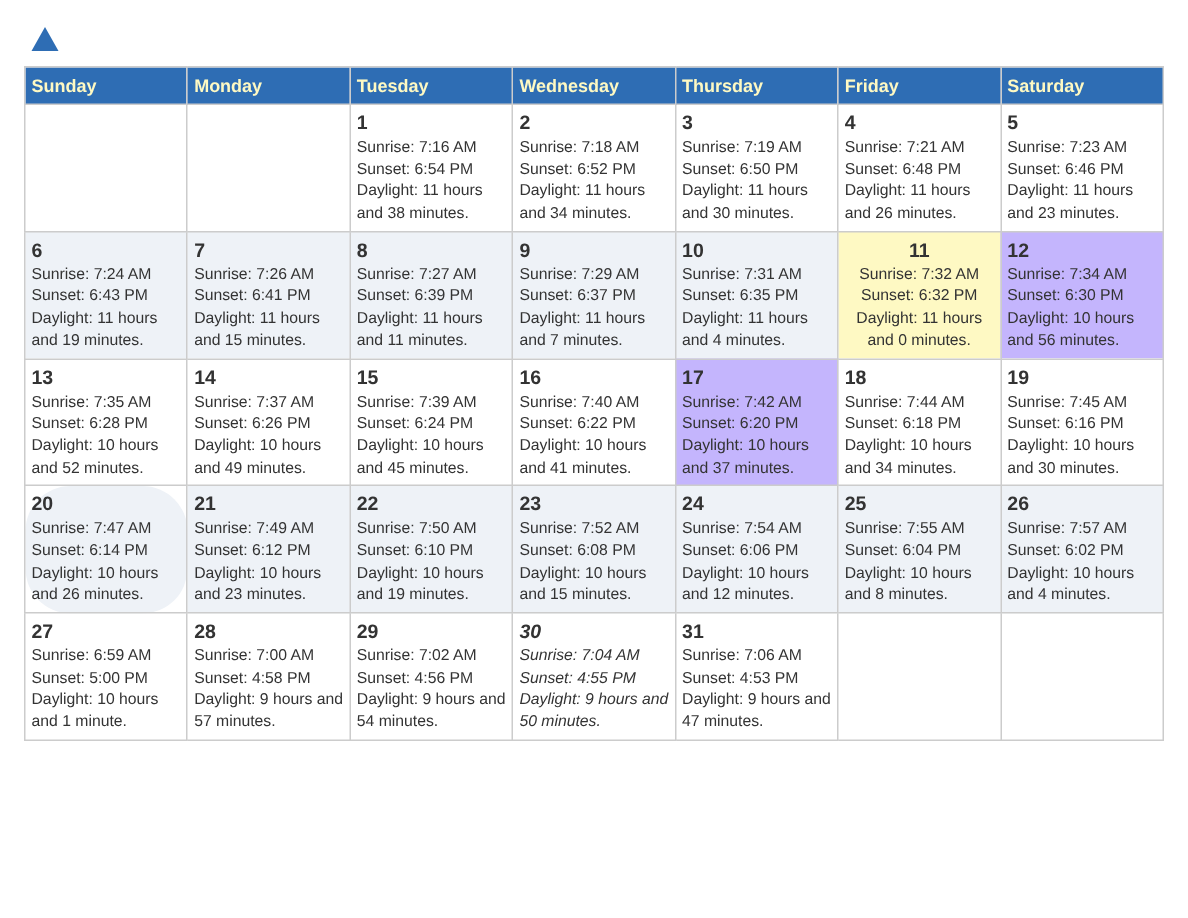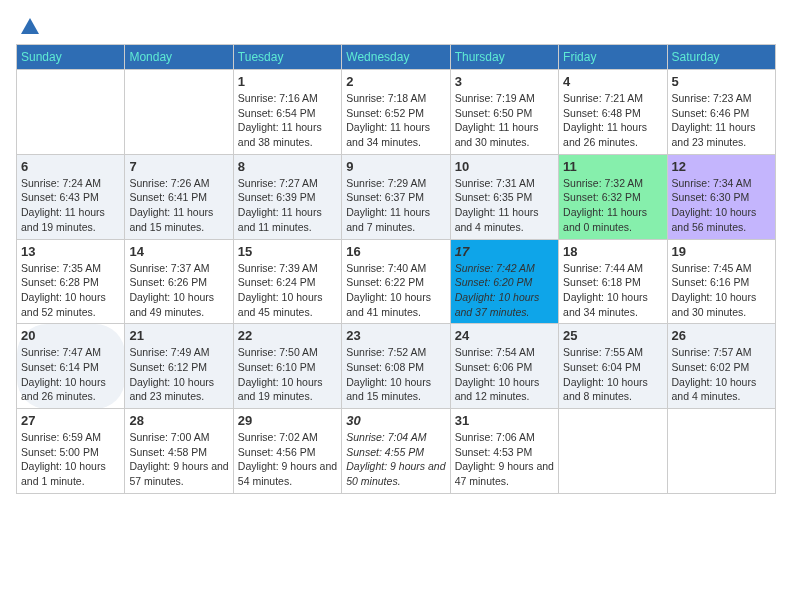--- a/index.html
+++ b/index.html
@@ -38,25 +38,25 @@
       font-size: 14px;
       color: #555;
     }
     .calendar {
       width: 100%;
       border-collapse: collapse;
       font-size: 11px;
     }
     .calendar th {
       background-color: #2e6db4;
-      color: #5eead4;
+      color: #fef9c3;
       padding: 5px 4px;
       text-align: left;
       font-size: 12px;
-      font-weight: normal;
+      font-weight: bold;
       border: 1px solid #ccc;
     }
     .calendar td {
       vertical-align: top;
       border: 1px solid #ccc;
       padding: 4px;
       width: calc(100% / 7);
       min-height: 80px;
       background: #fff;
     }
@@ -152,21 +152,21 @@
           <div class="day-info">Sunrise: 7:27 AM<br>Sunset: 6:39 PM<br>Daylight: 11 hours and 11 minutes.</div>
         </td>
         <td style="background-color: rgb(238, 242, 247);">
           <span class="day-number">9</span>
           <div class="day-info">Sunrise: 7:29 AM<br>Sunset: 6:37 PM<br>Daylight: 11 hours and 7 minutes.</div>
         </td>
         <td style="background-color: rgb(238, 242, 247);">
           <span class="day-number">10</span>
           <div class="day-info">Sunrise: 7:31 AM<br>Sunset: 6:35 PM<br>Daylight: 11 hours and 4 minutes.</div>
         </td>
-        <td style="background-color: #86efac;">
+        <td style="background-color: #fef9c3; text-align: center;">
           <span class="day-number">11</span>
           <div class="day-info">Sunrise: 7:32 AM<br>Sunset: 6:32 PM<br>Daylight: 11 hours and 0 minutes.</div>
         </td>
         <td style="background-color: #c4b5fd;">
           <span class="day-number">12</span>
           <div class="day-info">Sunrise: 7:34 AM<br>Sunset: 6:30 PM<br>Daylight: 10 hours and 56 minutes.</div>
         </td>
       </tr>
       <tr>
         <td style="background-color: rgb(255, 255, 255);">
@@ -178,21 +178,21 @@
           <div class="day-info">Sunrise: 7:37 AM<br>Sunset: 6:26 PM<br>Daylight: 10 hours and 49 minutes.</div>
         </td>
         <td style="background-color: rgb(255, 255, 255);">
           <span class="day-number">15</span>
           <div class="day-info">Sunrise: 7:39 AM<br>Sunset: 6:24 PM<br>Daylight: 10 hours and 45 minutes.</div>
         </td>
         <td style="background-color: rgb(255, 255, 255);">
           <span class="day-number">16</span>
           <div class="day-info">Sunrise: 7:40 AM<br>Sunset: 6:22 PM<br>Daylight: 10 hours and 41 minutes.</div>
         </td>
-        <td style="background-color: #0ea5e9; font-style: italic;">
+        <td style="background-color: #c4b5fd;">
           <span class="day-number">17</span>
           <div class="day-info">Sunrise: 7:42 AM<br>Sunset: 6:20 PM<br>Daylight: 10 hours and 37 minutes.</div>
         </td>
         <td style="background-color: rgb(255, 255, 255);">
           <span class="day-number">18</span>
           <div class="day-info">Sunrise: 7:44 AM<br>Sunset: 6:18 PM<br>Daylight: 10 hours and 34 minutes.</div>
         </td>
         <td style="background-color: rgb(255, 255, 255);">
           <span class="day-number">19</span>
           <div class="day-info">Sunrise: 7:45 AM<br>Sunset: 6:16 PM<br>Daylight: 10 hours and 30 minutes.</div>

